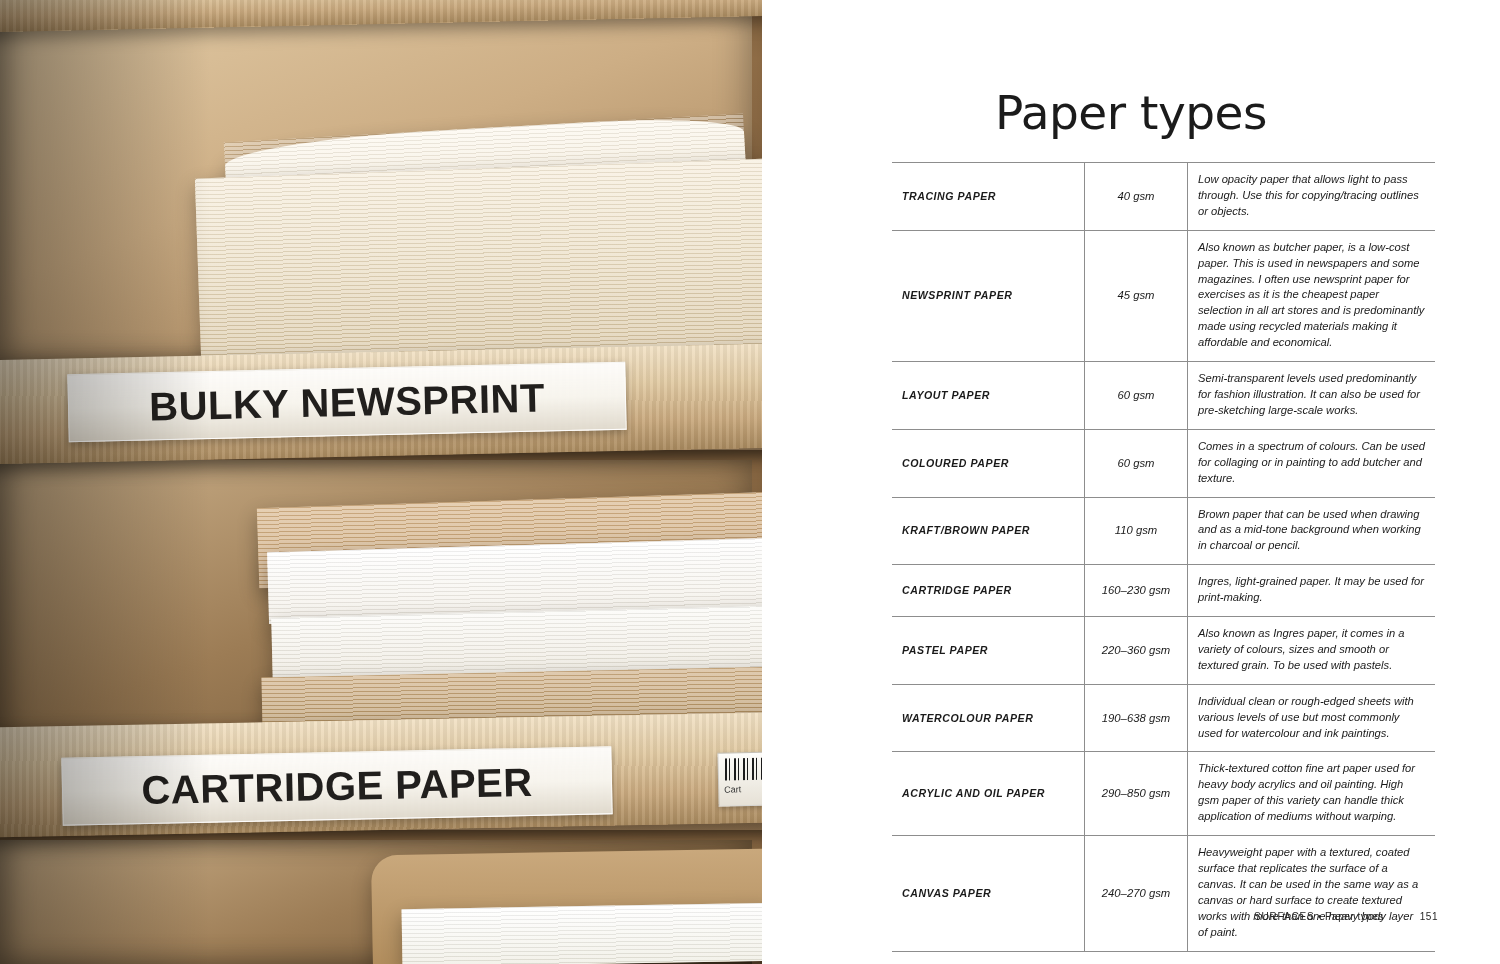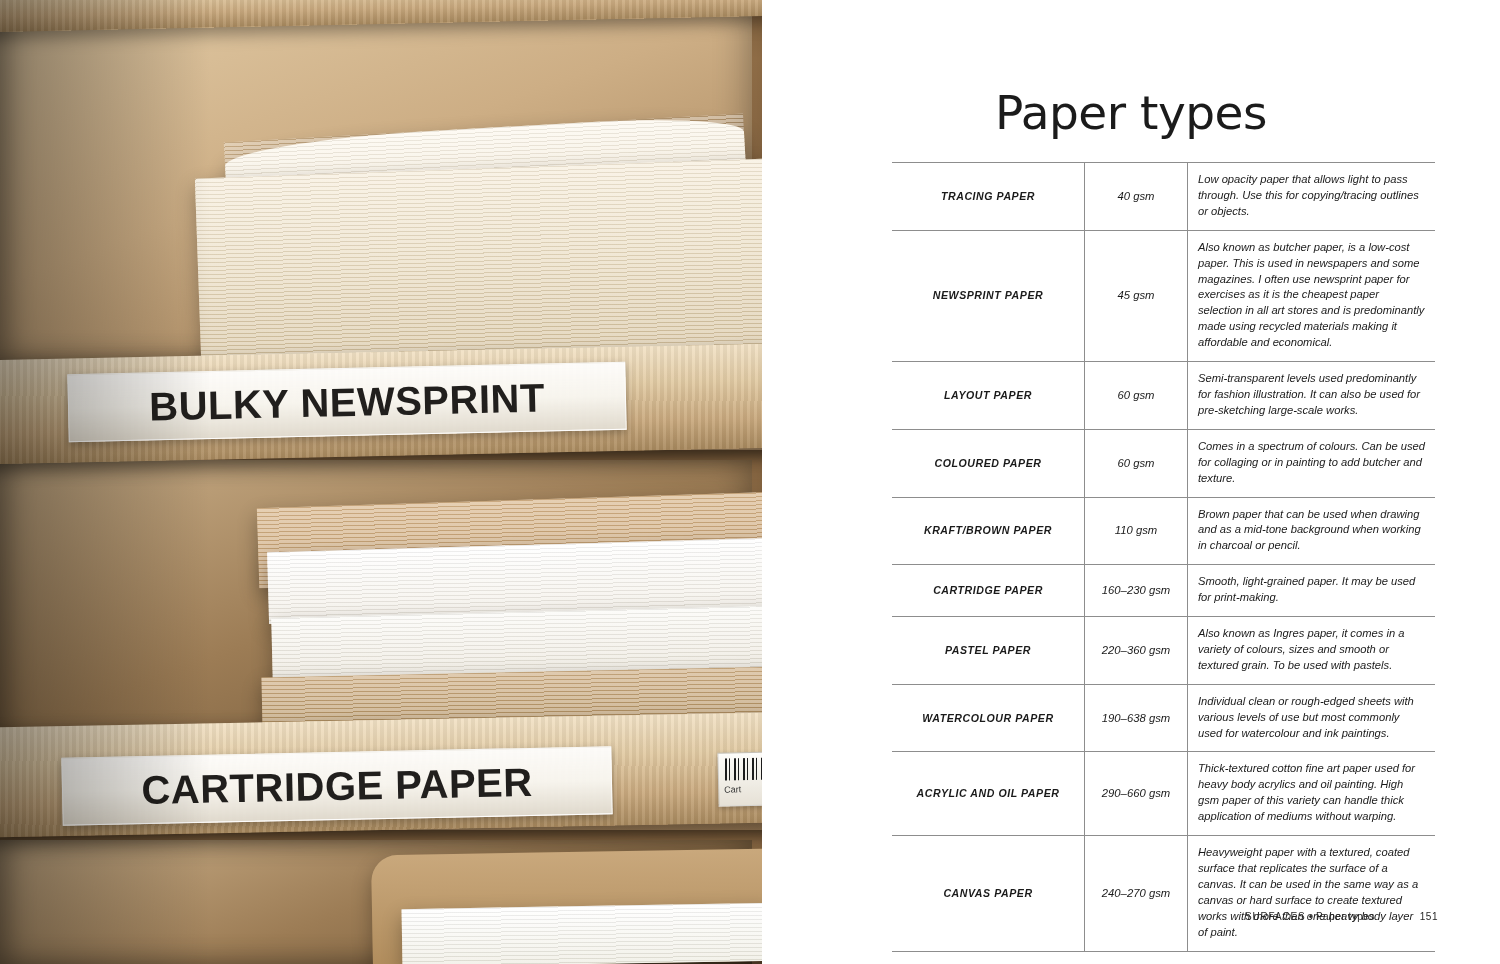--- a/index.html
+++ b/index.html
@@ -227,21 +227,20 @@
     font-style: italic;
   }
   td.col-name {
     width: 172px;
     border-right: 1px solid #8d8d8d;
     font-size: 10.6px;
     font-weight: 700;
     letter-spacing: 0.55px;
     text-transform: uppercase;
     padding-left: 12px;
-    text-align: center;
   }
   td.col-gsm {
     width: 82px;
     border-right: 1px solid #8d8d8d;
     text-align: center;
     font-size: 11.3px;
     font-weight: 400;
   }
   td.col-desc {
     font-size: 11.2px;
@@ -265,21 +264,21 @@
     right: 62px;
     bottom: 42px;
     font-size: 10px;
     letter-spacing: 0.5px;
     color: #262626;
     display: flex;
     align-items: center;
     gap: 36px;
   }
   .page-footer .crumb-caps { text-transform: uppercase; letter-spacing: 0.8px; }
-  .page-footer .pgnum { font-weight: 400; margin-left: 9px; }
+  .page-footer .pgnum { font-weight: 400; }
 </style>
 </head>
 <body>
 
 <div class="spread">
 
   <div class="photo-page">
     <div class="photo-bg"></div>
 
     <div class="shelf-unit">
@@ -366,35 +365,35 @@
           <td class="col-desc">Comes in a spectrum of colours. Can be used for collaging or in painting to add butcher and texture.</td>
         </tr>
         <tr>
           <td class="col-name">KRAFT/BROWN PAPER</td>
           <td class="col-gsm">110 gsm</td>
           <td class="col-desc">Brown paper that can be used when drawing and as a mid-tone background when working in charcoal or pencil.</td>
         </tr>
         <tr>
           <td class="col-name">CARTRIDGE PAPER</td>
           <td class="col-gsm">160–230 gsm</td>
-          <td class="col-desc">Smooth, light-grained paper. It may be used for print-making.</td>
+          <td class="col-desc">Ingres, light-grained paper. It may be used for print-making.</td>
         </tr>
         <tr>
           <td class="col-name">PASTEL PAPER</td>
           <td class="col-gsm">220–360 gsm</td>
           <td class="col-desc">Also known as Ingres paper, it comes in a variety of colours, sizes and smooth or textured grain. To be used with pastels.</td>
         </tr>
         <tr>
           <td class="col-name">WATERCOLOUR PAPER</td>
           <td class="col-gsm">190–638 gsm</td>
           <td class="col-desc">Individual clean or rough-edged sheets with various levels of use but most commonly used for watercolour and ink paintings.</td>
         </tr>
         <tr>
           <td class="col-name">ACRYLIC AND OIL PAPER</td>
-          <td class="col-gsm">290–660 gsm</td>
+          <td class="col-gsm">290–850 gsm</td>
           <td class="col-desc">Thick-textured cotton fine art paper used for heavy body acrylics and oil painting. High gsm paper of this variety can handle thick application of mediums without warping.</td>
         </tr>
         <tr>
           <td class="col-name">CANVAS PAPER</td>
           <td class="col-gsm">240–270 gsm</td>
           <td class="col-desc">Heavyweight paper with a textured, coated surface that replicates the surface of a canvas. It can be used in the same way as a canvas or hard surface to create textured works with more than one heavy body layer of paint.</td>
         </tr>
       </tbody>
     </table>
 

